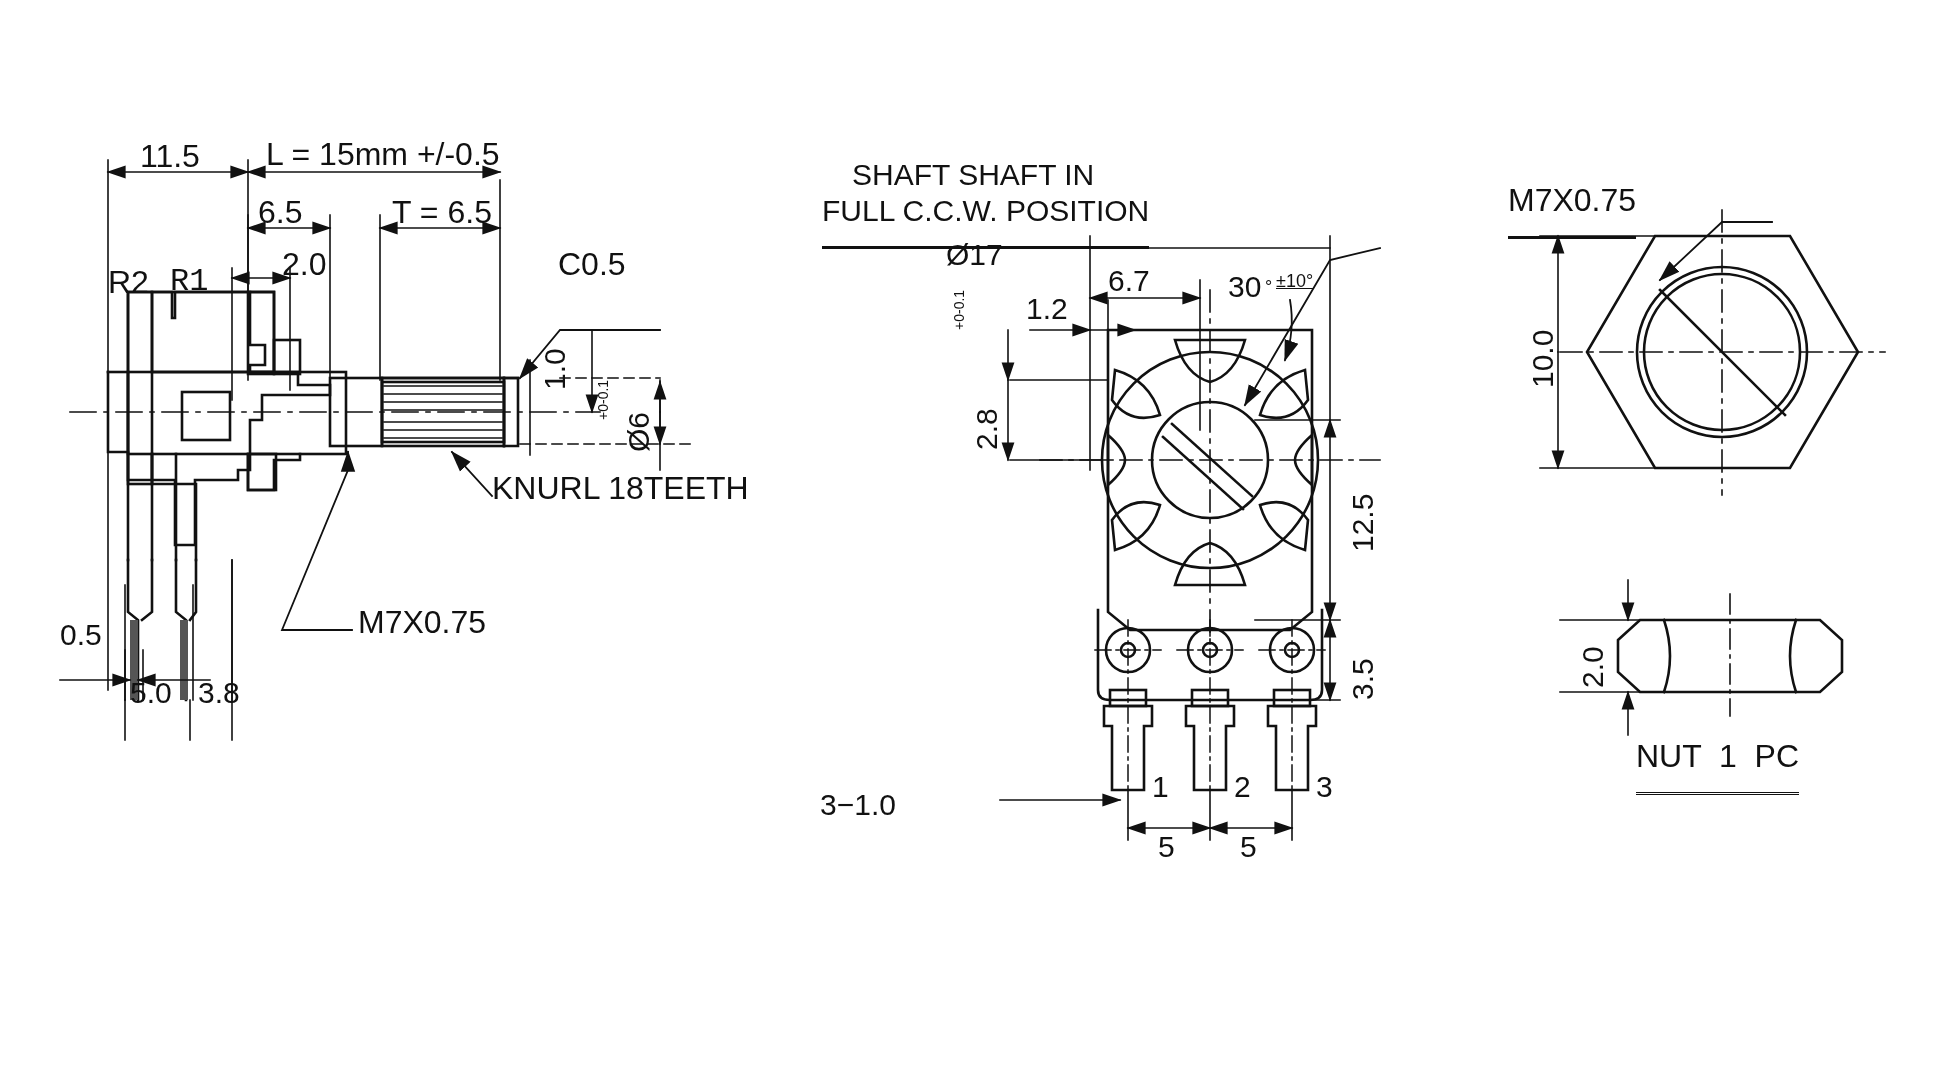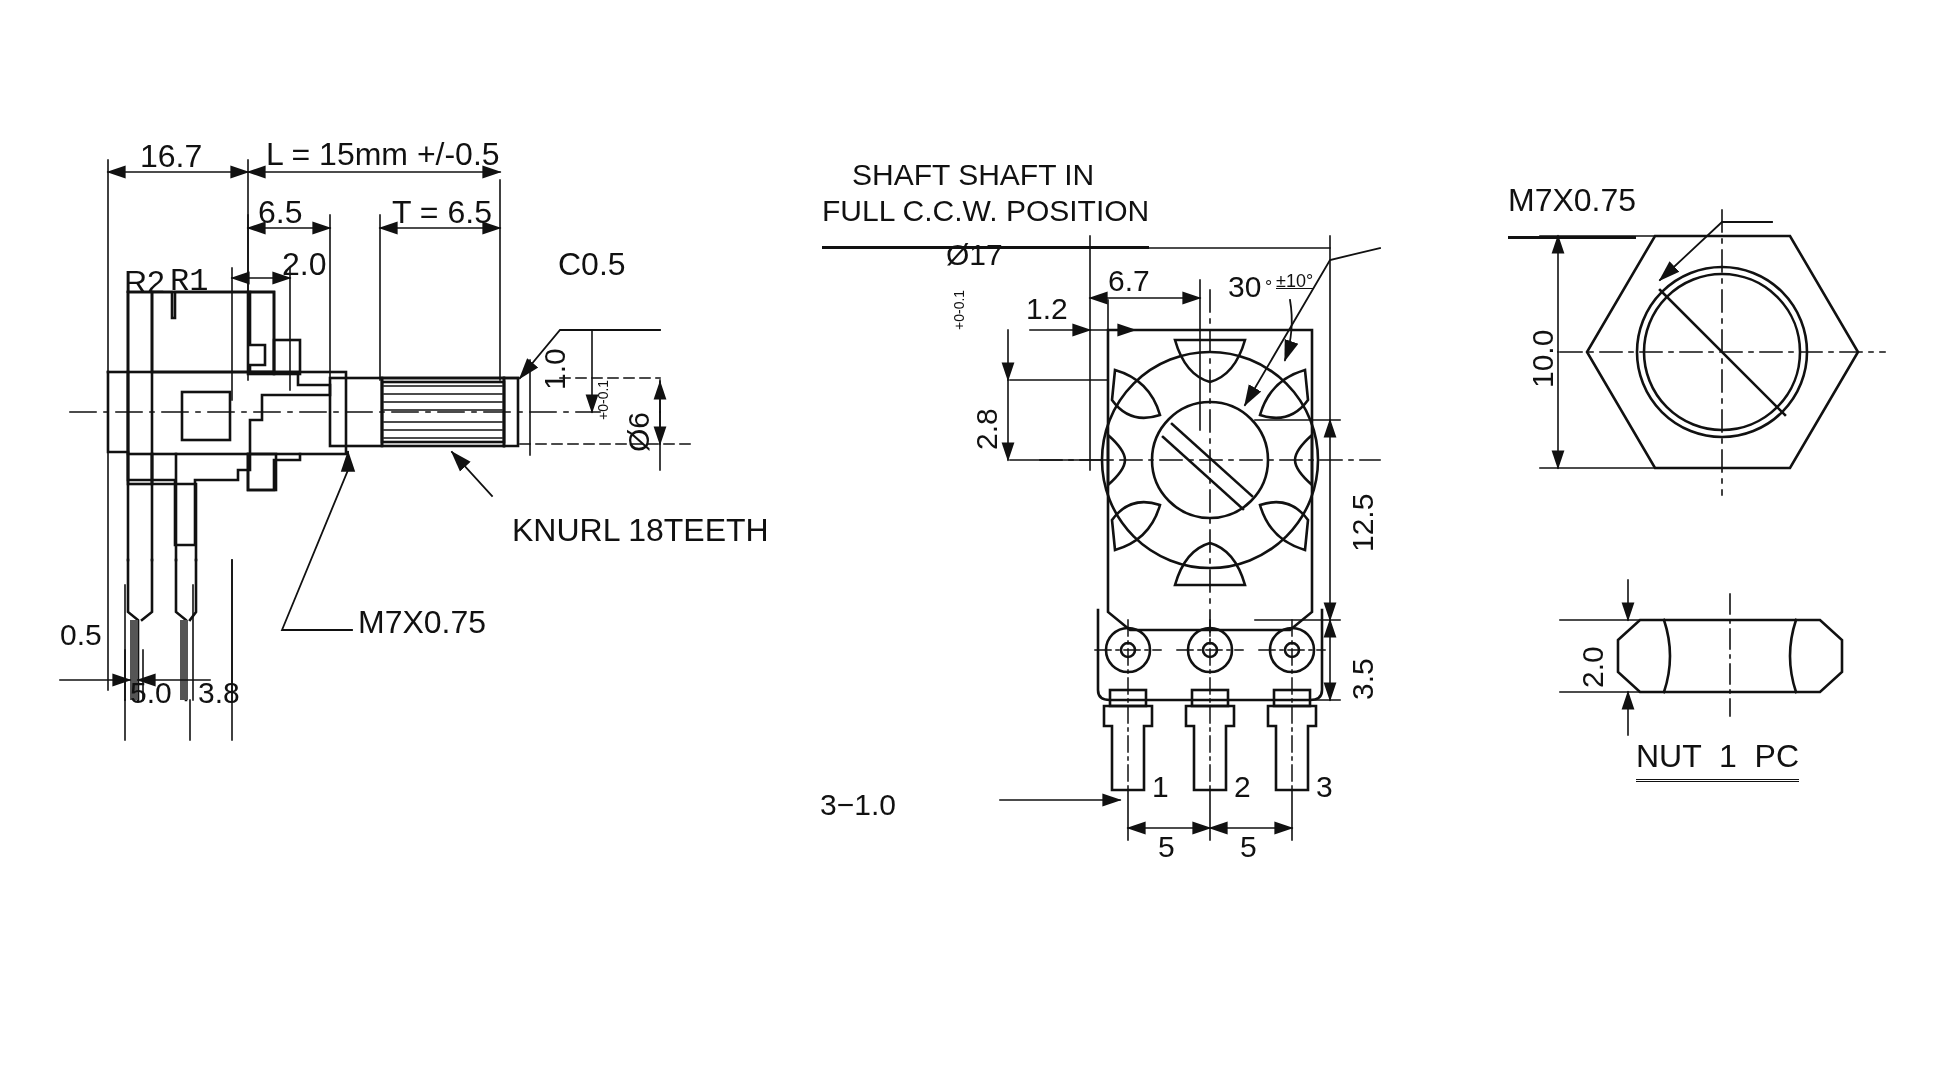--- a/index.html
+++ b/index.html
@@ -7,21 +7,21 @@
        font-family:"Liberation Sans","DejaVu Sans",sans-serif;color:#111;}
   #stage{position:relative;width:1944px;height:1082px;background:#fff;}
   svg.draw{position:absolute;left:0;top:0;width:1944px;height:1082px;}
   .lbl{position:absolute;font-family:"Liberation Sans","DejaVu Sans",sans-serif;
        color:#111;white-space:pre;line-height:1;}
   .t32{font-size:32px;}
   .t30{font-size:30px;}
   .t18{font-size:18px;}
   .rot90{transform:rotate(-90deg);transform-origin:left top;}
   .ul{border-bottom:3px solid #111;padding-bottom:20px;}
-  .dbl{border-bottom:3px double #111;padding-bottom:7px;}
+  .dbl{border-bottom:3px double #111;padding-bottom:20px;}
   .tol{position:absolute;font-size:14px;line-height:1.05;}
 </style>
 </head>
 <body>
 
 <div id="stage">
 
   <svg class="draw" viewBox="0 0 1944 1082">
     <defs>
       <marker id="ar" markerWidth="12" markerHeight="10" refX="11" refY="5" orient="auto">
@@ -269,33 +269,33 @@
       </g>
       <g stroke-width="1.6">
         <line x1="1560" y1="620" x2="1660" y2="620"></line>
         <line x1="1560" y1="692" x2="1660" y2="692"></line>
         <line x1="1628" y1="580" x2="1628" y2="620" marker-end="url(#ar)"></line>
         <line x1="1628" y1="692" x2="1628" y2="735" marker-start="url(#arS)"></line>
       </g>
     </g>
   </svg>
 
-  <div class="lbl t32" style="left:140px;top:140px;">16.7</div>
+  <div class="lbl t32" style="left:140px;top:140px;">11.5</div>
   <div class="lbl t32" style="left:266px;top:130px;margin-top:8px;">L = 15mm +/-0.5</div>
   <div class="lbl t32" style="left:258px;top:196px;">6.5</div>
   <div class="lbl t32" style="left:392px;top:196px;">T = 6.5</div>
   <div class="lbl t32" style="left:282px;top:248px;">2.0</div>
-  <div class="lbl t32" style="left:124px;top:266px;">R2</div>
+  <div class="lbl t32" style="left:108px;top:266px;">R2</div>
   <div class="lbl t32" style="left:170px;top:266px;font-family:Liberation Mono, monospace;">R1</div>
   <div class="lbl t32" style="left:558px;top:248px;">C0.5</div>
   <div class="lbl t30 rot90" style="left:540px;top:390px;">1.0</div>
   <div class="lbl t30 rot90" style="left:624px;top:452px;">Ø6</div>
   <div class="tol rot90" style="left:596px;top:420px;">+0</div>
   <div class="tol rot90" style="left:596px;top:404px;">-0.1</div>
-  <div class="lbl t32" style="left:512px;top:472px;margin-top:42px;">KNURL 18TEETH</div>
+  <div class="lbl t32" style="left:492px;top:472px;">KNURL 18TEETH</div>
   <div class="lbl t32" style="left:358px;top:606px;">M7X0.75</div>
   <div class="lbl t30" style="left:60px;top:620px;">0.5</div>
   <div class="lbl t30" style="left:130px;top:678px;">5.0</div>
   <div class="lbl t30" style="left:198px;top:678px;">3.8</div>
 
   <div class="lbl t30" style="left:852px;top:160px;">SHAFT SHAFT IN</div>
   <div class="lbl t30 ul" style="left:822px;top:196px;">FULL C.C.W. POSITION</div>
   <div class="lbl t30" style="left:946px;top:240px;">Ø17</div>
   <div class="lbl t30" style="left:1108px;top:266px;">6.7</div>
   <div class="lbl t30" style="left:1228px;top:272px;">30</div>

